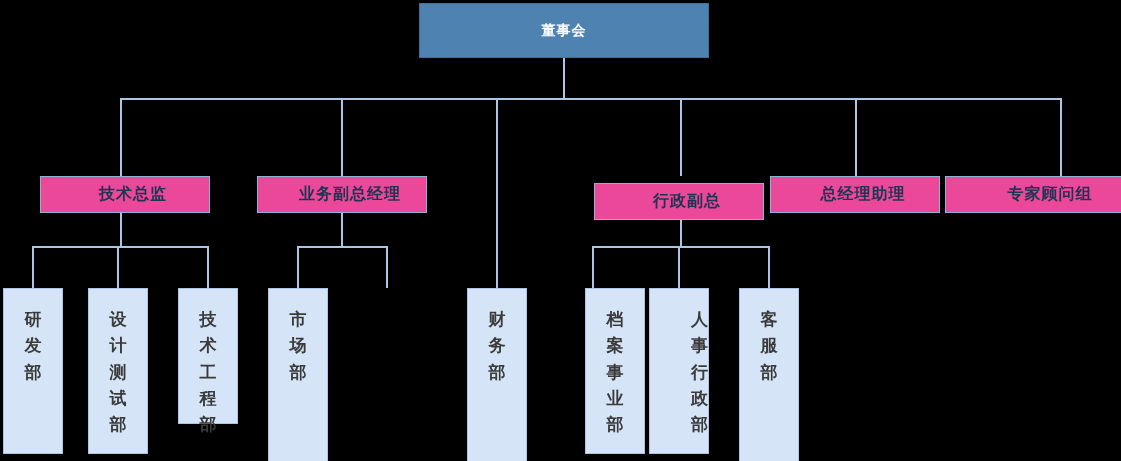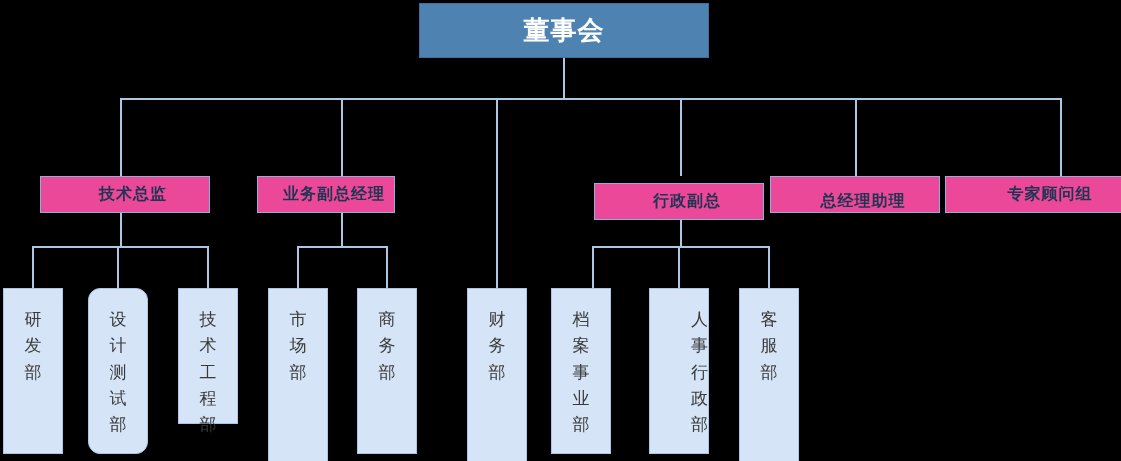--- a/index.html
+++ b/index.html
@@ -32,40 +32,40 @@
     align-items: center;
     justify-content: center;
     text-align: center;
   }
 
   .node.root {
     background: #4e82b0;
     border: 1px solid #3f6f9c;
     color: #ffffff;
     font-weight: bold;
-    font-size: 26px;
+    font-size: 14px;
     letter-spacing: 1px;
   }
 
   .node.level2 {
     background: #ec4899;
     border: 1px solid #8db2d8;
     color: #1d3552;
     font-weight: bold;
     font-size: 16px;
     letter-spacing: 1px;
     padding-left: 16px;
   }
 
   .node.leaf {
     background: #d5e4f7;
     border: 1px solid #a9c6e6;
     color: #3a3a3a;
     font-size: 17px;
-    font-weight: normal;
+    font-weight: bold;
     align-items: flex-start;
     padding-top: 18px;
   }
 
   .leaf-label {
     display: block;
     width: 1em;
     line-height: 1.55;
     word-break: break-all;
     white-space: normal;
@@ -103,52 +103,49 @@
   <div class="line v" style="left:678px; top:246px; height:42px;"></div>
   <div class="line v" style="left:768px; top:246px; height:42px;"></div>
 
   <div class="node root" style="left:419px; top:3px; width:290px; height:55px;">
     <span>董事会</span>
   </div>
 
   <div class="node level2" style="left:40px; top:176px; width:170px; height:37px;">
     <span>技术总监</span>
   </div>
-  <div class="node level2" style="left:257px; top:176px; width:138px; height:37px;">
+  <div class="node level2" style="left:257px; top:176px; width:170px; height:37px;">
     <span>业务副总经理</span>
   </div>
   <div class="node level2" style="left:594px; top:176px; width:170px; height:37px;margin-top:7px;">
     <span>行政副总</span>
   </div>
-  <div class="node level2" style="left:770px; top:176px; width:170px; height:37px;align-items:flex-end;">
+  <div class="node level2" style="left:770px; top:176px; width:170px; height:37px;">
     <span>总经理助理</span>
   </div>
   <div class="node level2" style="left:945px; top:176px; width:194px; height:37px;">
     <span>专家顾问组</span>
   </div>
 
   <div class="node leaf" style="left:3px; top:288px; width:60px; height:166px;">
     <span class="leaf-label">研发部</span>
   </div>
-  <div class="node leaf" style="left:88px; top:288px; width:60px; height:166px;border-radius:12px;">
+  <div class="node leaf" style="left:88px; top:288px; width:60px; height:166px;">
     <span class="leaf-label">设计测试部</span>
   </div>
   <div class="node leaf" style="left:178px; top:288px; width:60px; height:136px;">
     <span class="leaf-label">技术工程部</span>
   </div>
   <div class="node leaf" style="left:268px; top:288px; width:60px; height:204px;">
     <span class="leaf-label">市场部</span>
   </div>
-  <div class="node leaf" style="left:357px; top:288px; width:60px; height:166px;">
-    <span class="leaf-label">商务部</span>
-  </div>
   <div class="node leaf" style="left:467px; top:288px; width:60px; height:194px;">
     <span class="leaf-label">财务部</span>
   </div>
-  <div class="node leaf" style="left:551px; top:288px; width:60px; height:166px;">
+  <div class="node leaf" style="left:585px; top:288px; width:60px; height:166px;">
     <span class="leaf-label">档案事业部</span>
   </div>
   <div class="node leaf" style="left:649px; top:288px; width:60px; height:166px;justify-content:flex-end;">
     <span class="leaf-label">人事行政部</span>
   </div>
   <div class="node leaf" style="left:739px; top:288px; width:60px; height:196px;">
     <span class="leaf-label">客服部</span>
   </div>
 
 </div>

